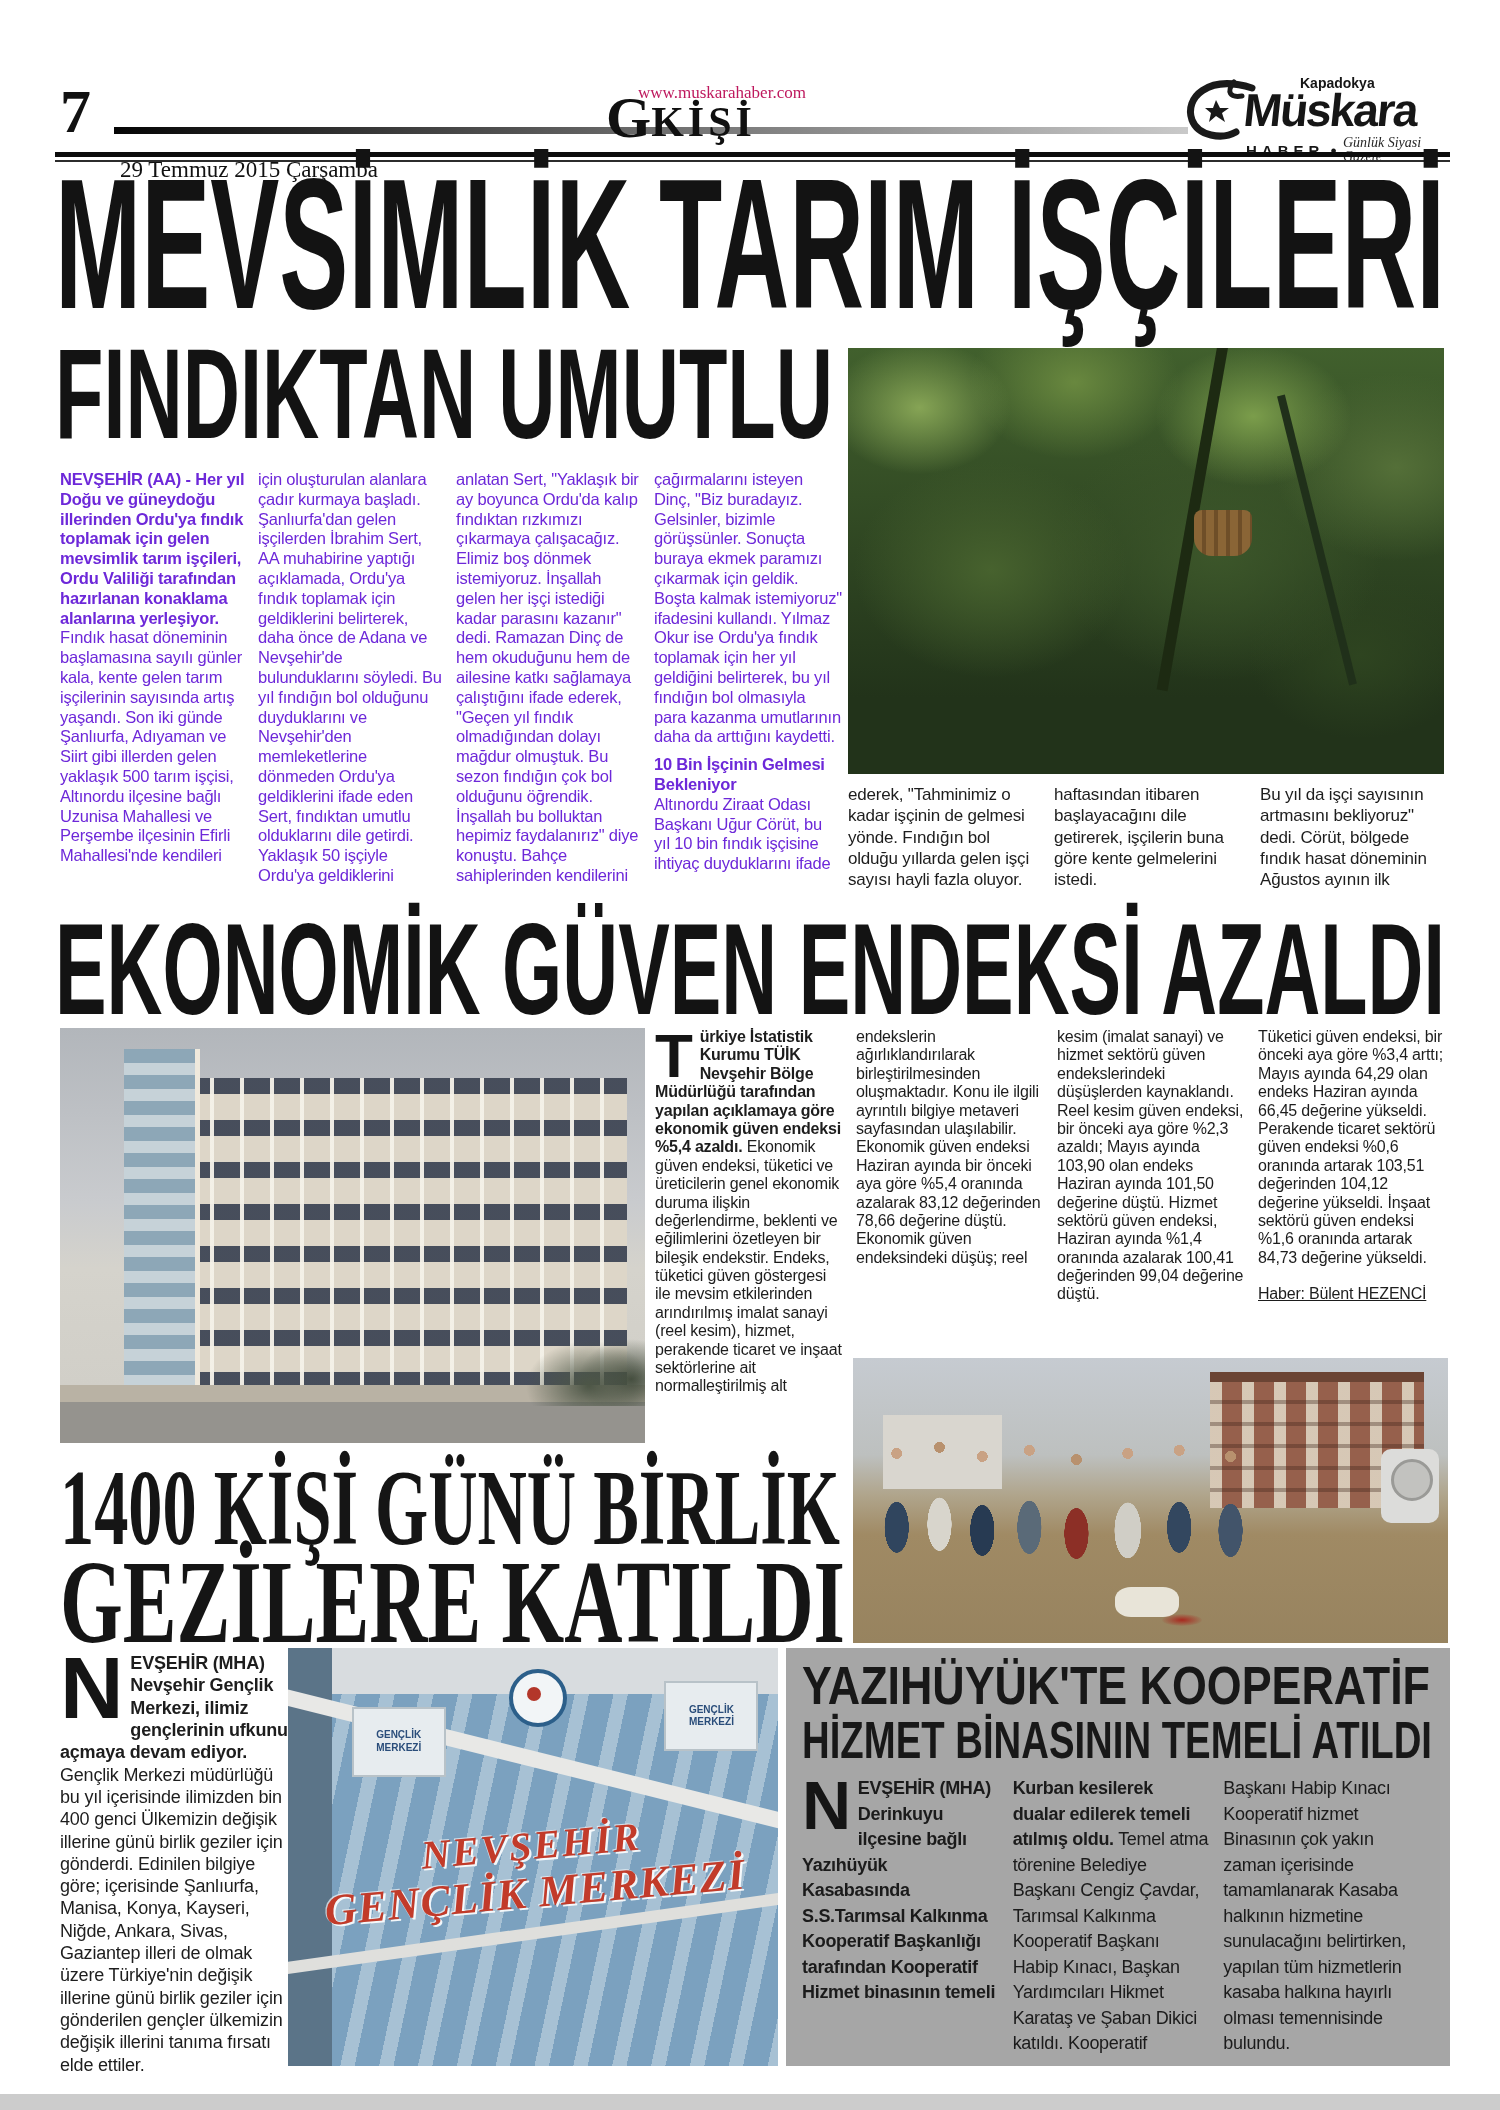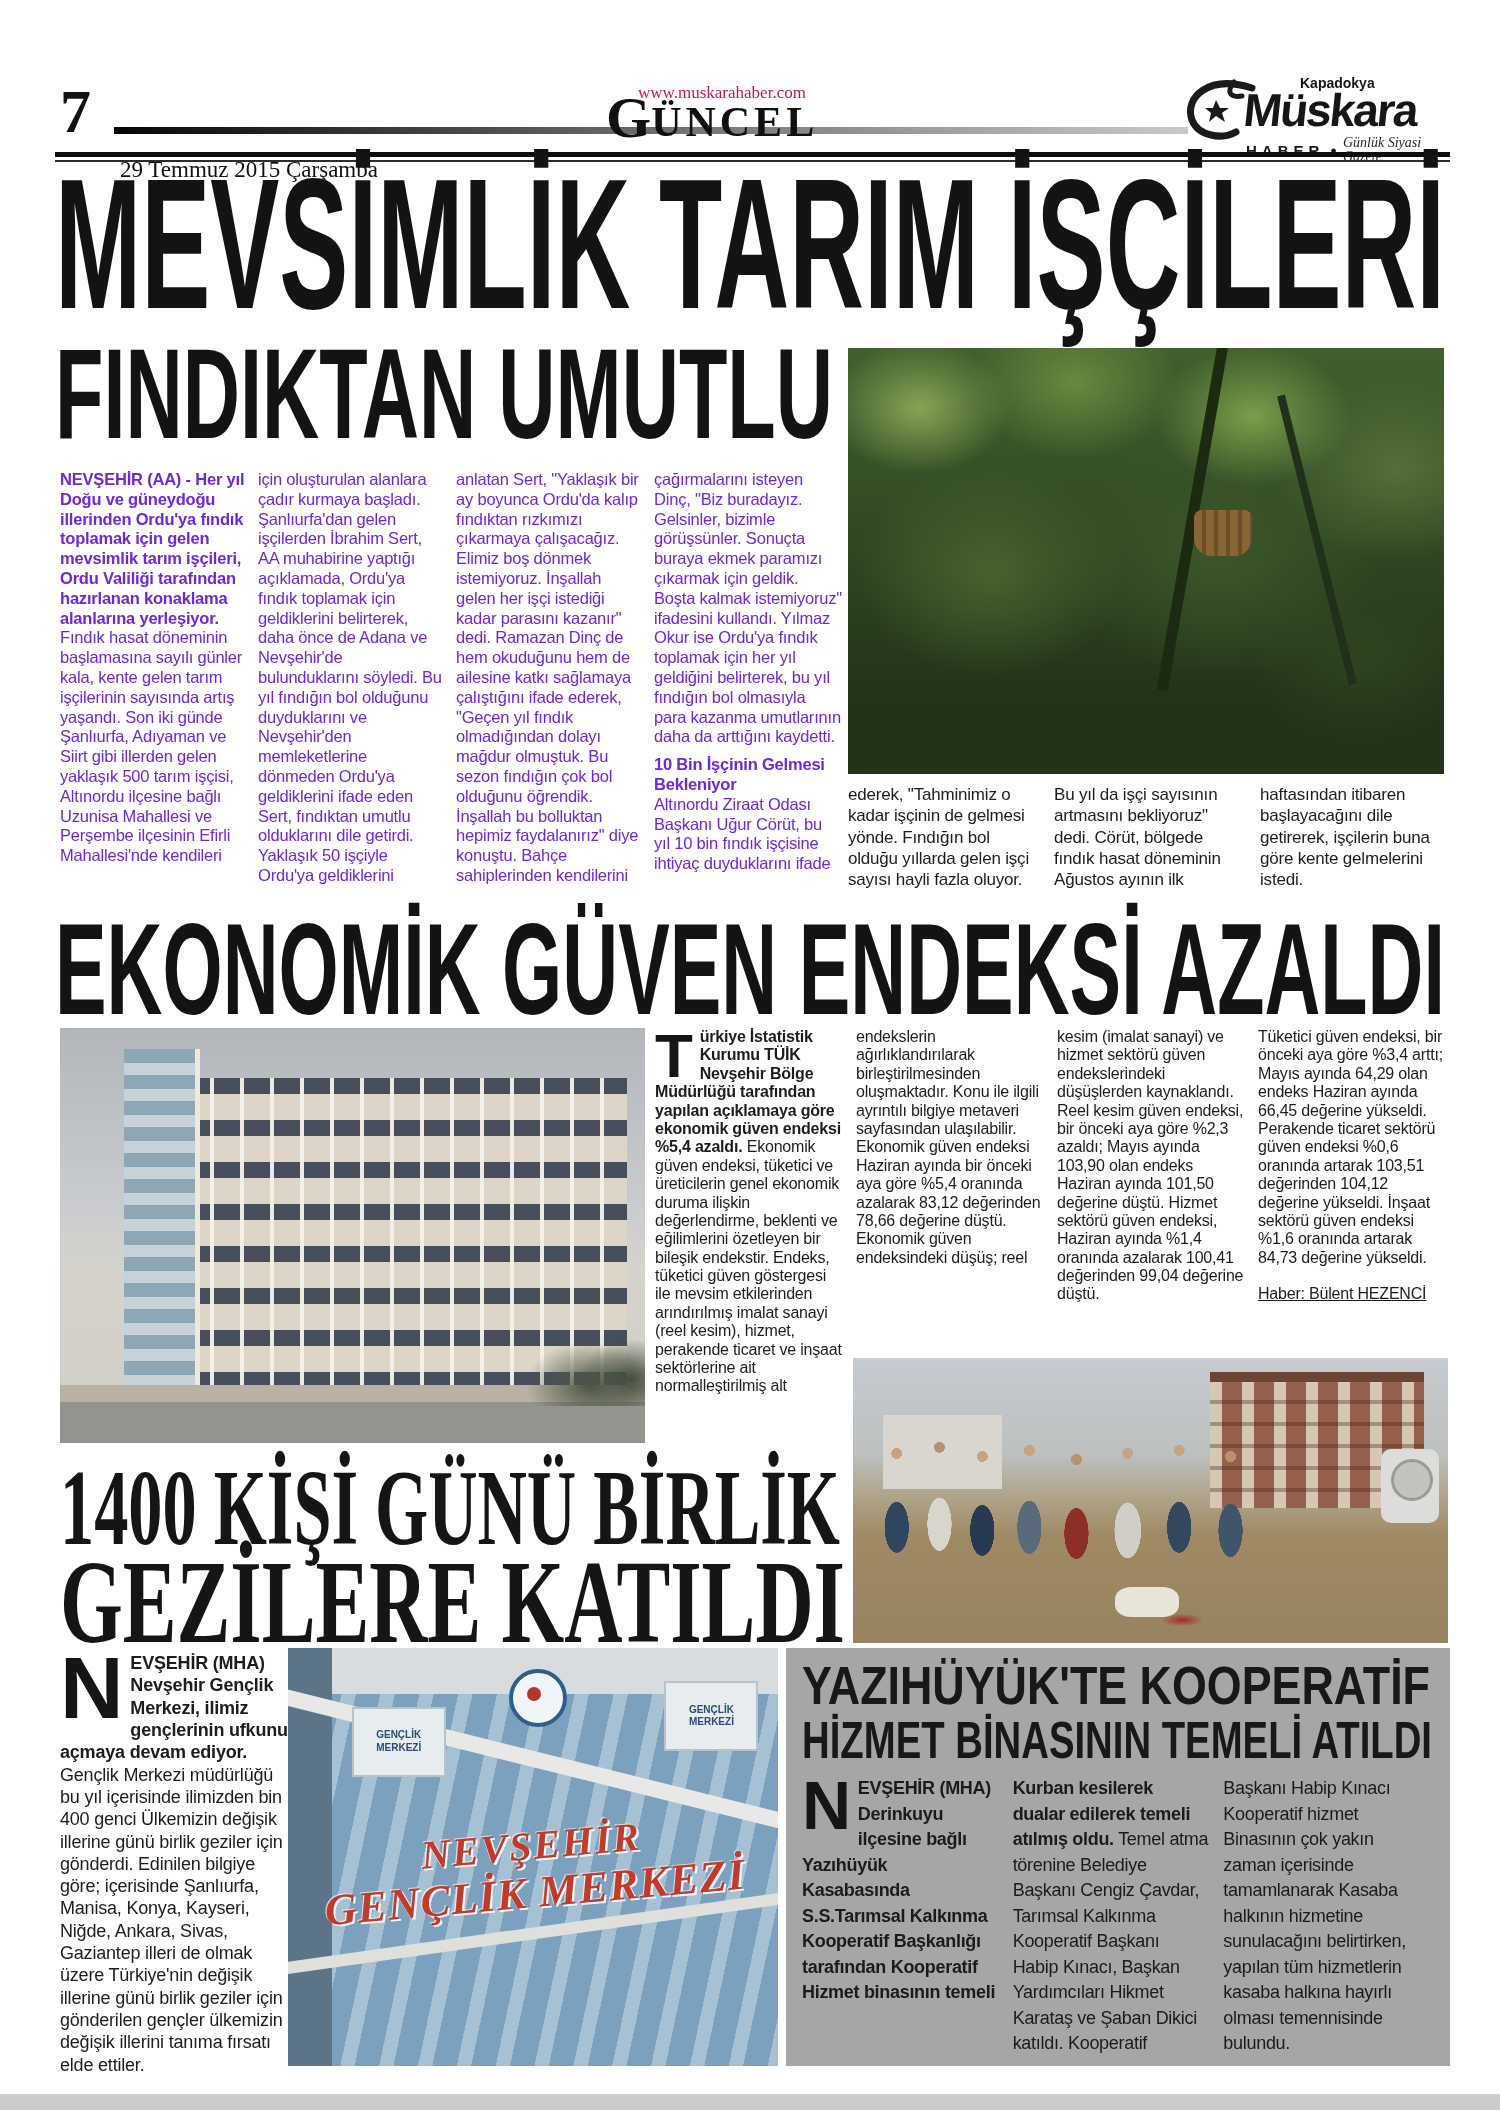--- a/index.html
+++ b/index.html
@@ -149,21 +149,21 @@
 
 <div id="page">
 
   <div class="pagenum">7</div>
   <div class="hdr-rule"></div>
   <div class="hdr-date">29 Temmuz 2015 Çarşamba</div>
 
   <div class="masthead-url">www.muskarahaber.com</div>
   <div class="masthead-sec">
     <span class="sec-g">G</span>
-      <span class="sec-rest">ÜNCEL</span>
+      <span class="sec-rest">KİŞİ</span>
   </div>
 
   <div class="logo">
     <svg class="logo-swoosh" width="90" height="72" viewBox="0 0 90 72">
       <path d="M74,14 C30,0 6,24 14,46 C20,62 44,66 58,58" fill="none" stroke="#1a1a1a" stroke-width="7" stroke-linecap="round"></path>
       <path d="M56,8 c-8,10 -4,16 8,14" fill="none" stroke="#1a1a1a" stroke-width="5" stroke-linecap="round"></path>
       <polygon points="38,26 42,34 51,34 44,39 47,48 38,42 31,48 33,39 27,34 35,34" fill="#1a1a1a"></polygon>
     </svg>
     <div class="logo-region">Kapadokya</div>
     <div class="logo-name">Müskara</div>
@@ -198,22 +198,22 @@
   </div>
 
   <div class="photo" id="photo-orchard">
     <div class="p1-branch"></div>
     <div class="p1-branch2"></div>
     <div class="p1-basket"></div>
   </div>
 
   <div class="cols a1b" style="left:848px;top:784px;width:600px;">
     <div class="col">ederek, "Tahminimiz o kadar işçinin de gelmesi yönde. Fındığın bol olduğu yıllarda gelen işçi sayısı hayli fazla oluyor.</div>
+    <div class="col">haftasından itibaren başlayacağını dile getirerek, işçilerin buna göre kente gelmelerini istedi.</div>
     <div class="col">Bu yıl da işçi sayısının artmasını bekliyoruz" dedi. Cörüt, bölgede fındık hasat döneminin Ağustos ayının ilk</div>
-    <div class="col">haftasından itibaren başlayacağını dile getirerek, işçilerin buna göre kente gelmelerini istedi.</div>
   </div>
 
   <svg class="hl" style="left:55px;top:916px;" width="1395" height="115">
     <text x="0" y="98" font-size="130" textLength="1390" lengthAdjust="spacingAndGlyphs">EKONOMİK GÜVEN ENDEKSİ AZALDI</text>
   </svg>
 
   <div class="photo" id="photo-building">
     <div class="p2-main"></div>
     <div class="p2-tower"></div>
     <div class="p2-walk"></div>

